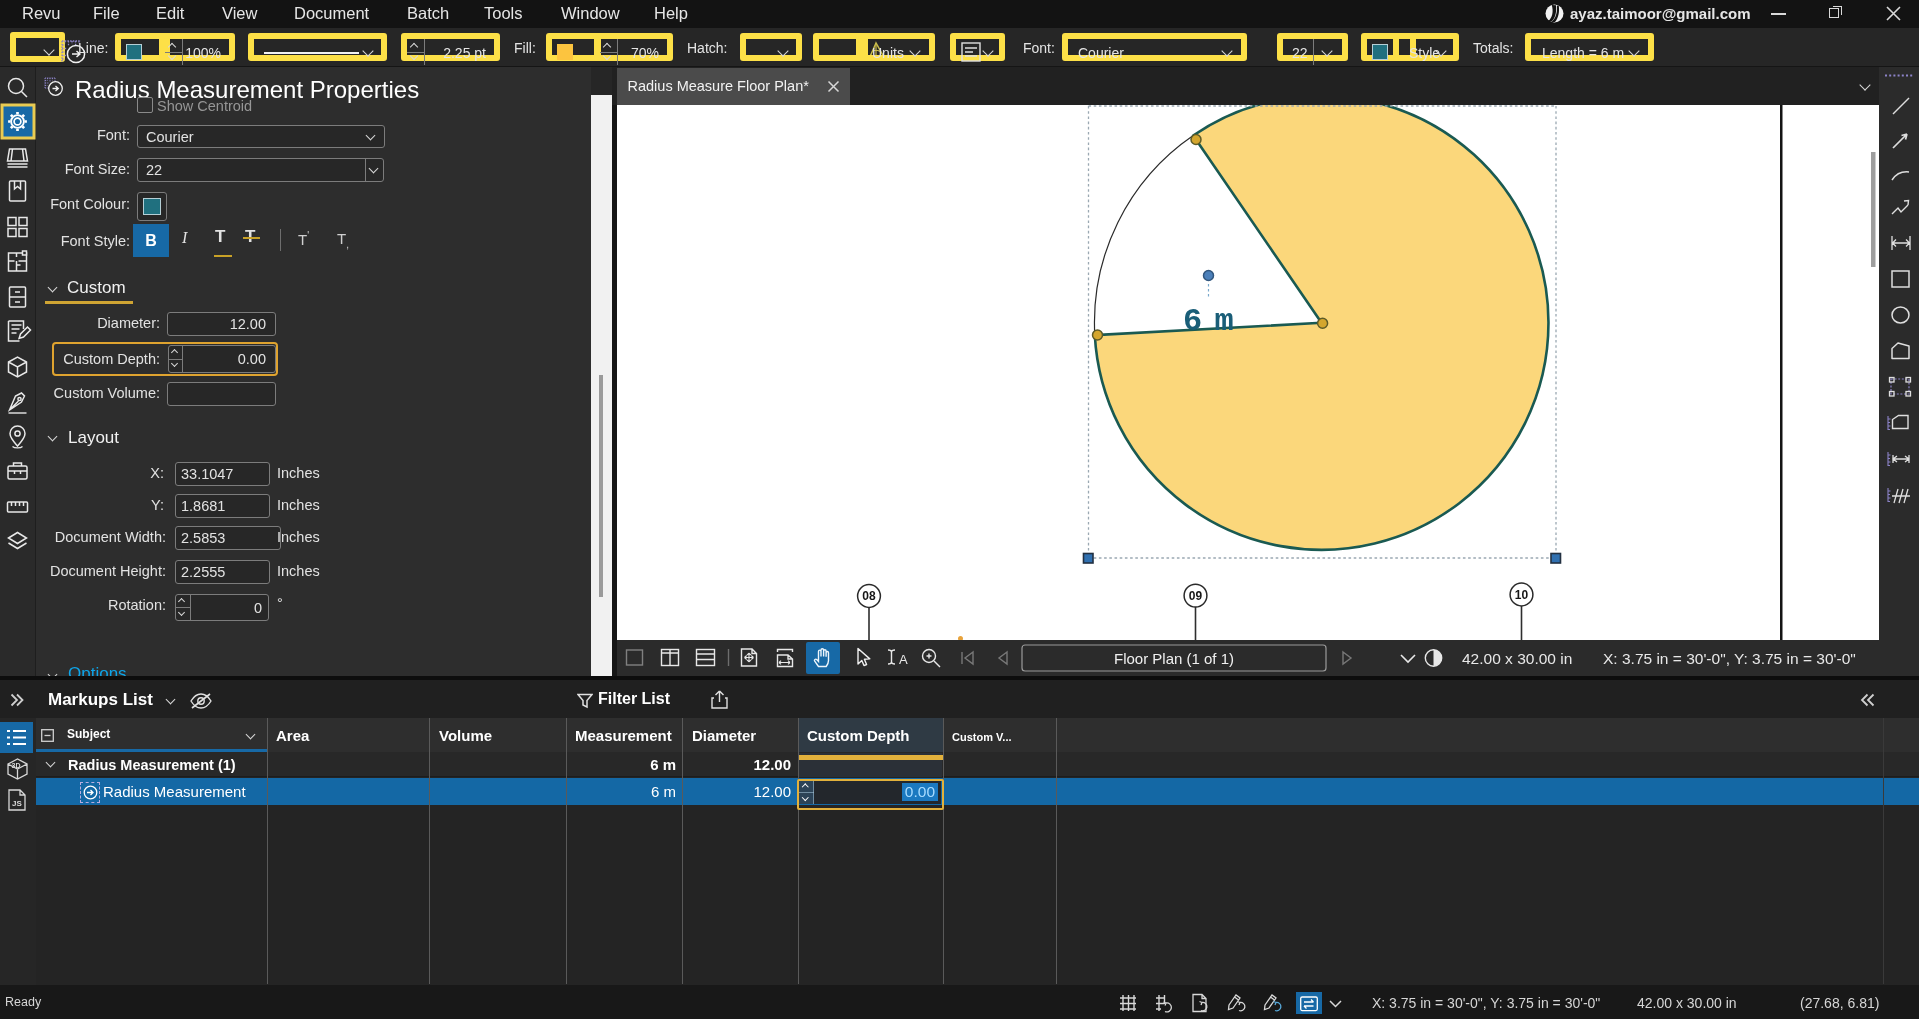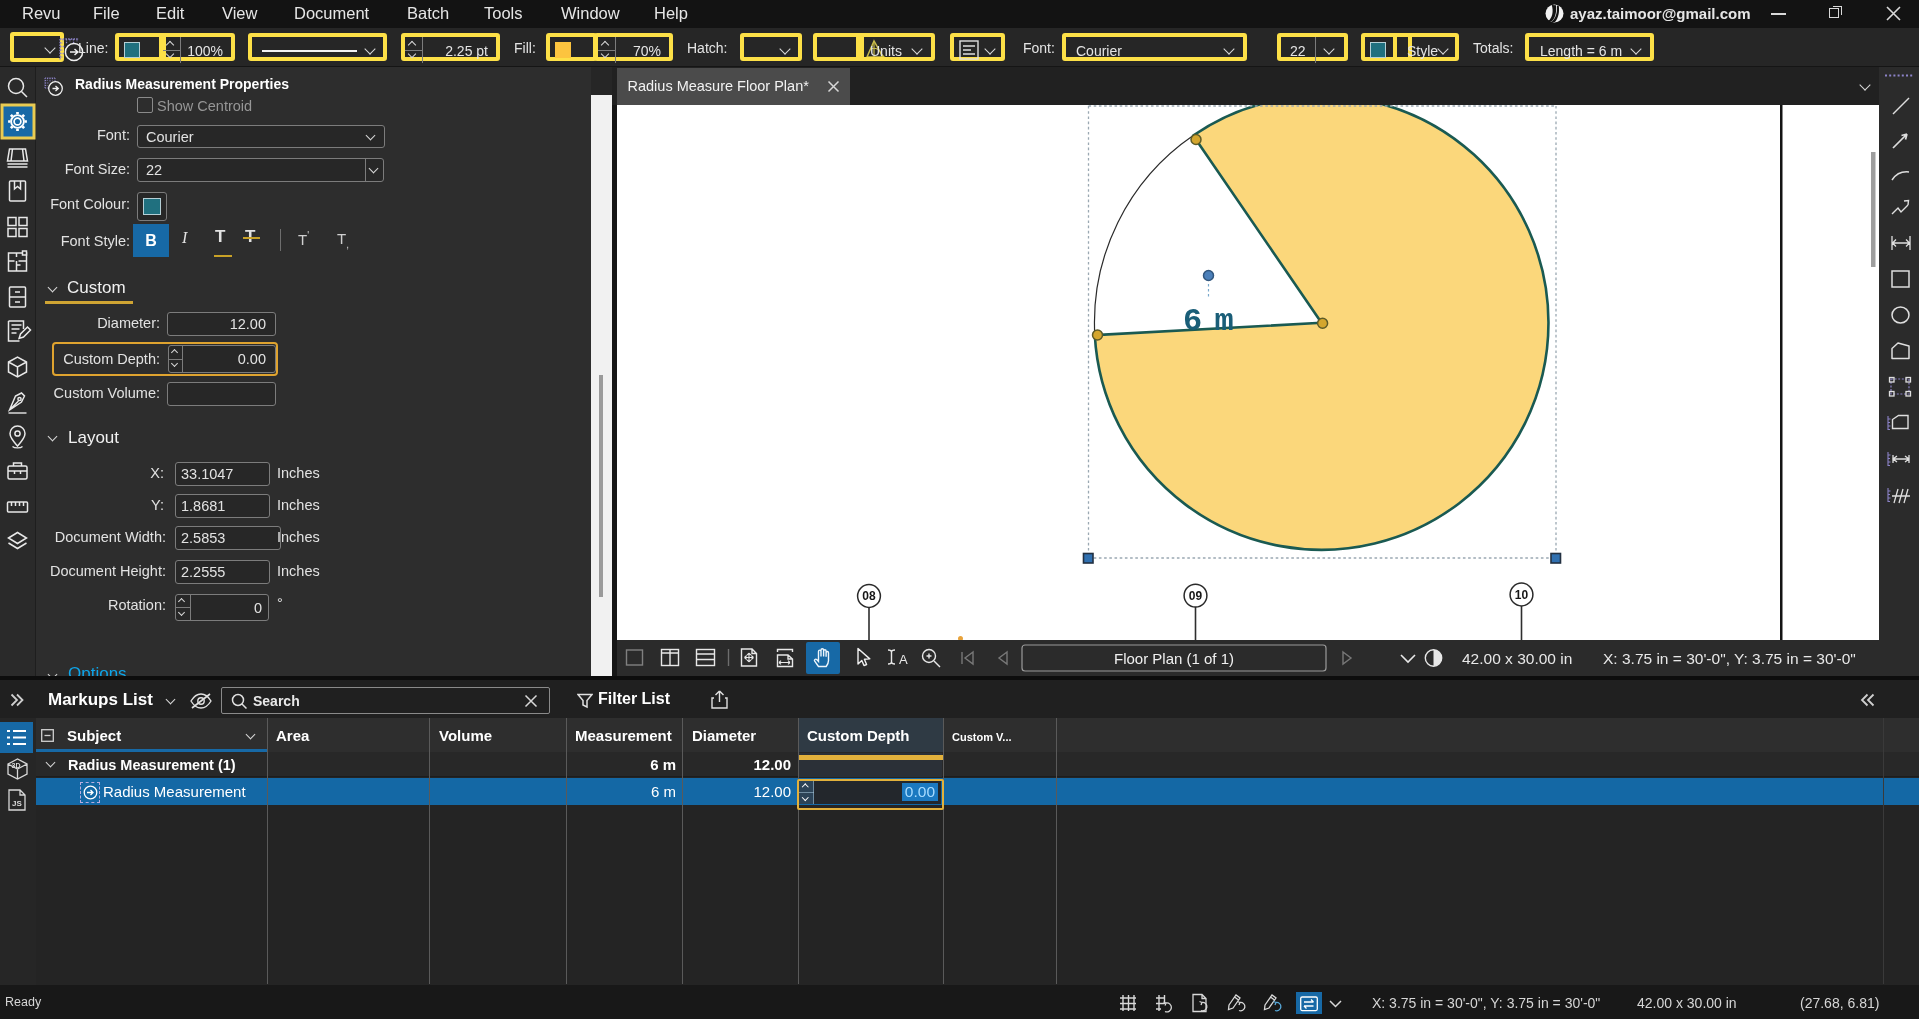--- a/index.html
+++ b/index.html
@@ -8,21 +8,21 @@
 .abs { position:absolute; }
 #root { position:absolute; top:0; left:0; width:1919px; height:1019px; }
 
 
 #menubar { left:0; top:0; width:1919px; height:28px; background:#131313; color:#e6e6e6;
   font-size:16.5px; }
 #menubar .mi { position:absolute; top:4px; }
 
 #toolbar { left:0; top:28px; width:1919px; height:39px; background:#262626;
   border-bottom:1px solid #151515; color:#e4e4e4; font-size:14px; }
-.tbox { position:absolute; border:4px solid #fde047; border-radius:3px; top:5px; height:28px;padding-left:43px; }
+.tbox { position:absolute; border:6px solid #fde047; border-radius:3px; top:5px; height:28px;padding-left:43px; }
 .tlabel { position:absolute; top:12px; }
 .chev { display:inline-block; width:8px; height:8px; border-right:1.6px solid #d8d8d8;
   border-bottom:1.6px solid #d8d8d8; transform:rotate(45deg); }
 
 
 #leftbar { left:0; top:67px; width:36px; height:613px; background:#2a2a2a;
   border-right:1px solid #1e1e1e; }
 
 #panel { left:36px; top:67px; width:555px; height:613px; background:#2d2d2d; color:#e2e2e2;
   font-size:14.5px; overflow:hidden; }
@@ -247,21 +247,21 @@
         <path d="M-9 2 L0 7.5 L9 2"></path>
       </g>
     </svg>
   </div>
   <div class="abs" id="panel">
     <svg class="abs" style="left:8px;top:10px" width="20" height="20" viewBox="0 0 20 20" fill="none">
       <path d="M1 1 H12 M1 1 V12 M3.5 1 v2.5 M6 1 v3.5 M8.5 1 v2.5 M11 1 v3.5 M1 3.5 h2.5 M1 6 h3.5 M1 8.5 h2.5 M1 11 h3.5" stroke="#8c83c8" stroke-width="1" stroke-dasharray="1.2 1"></path>
       <circle cx="11.5" cy="11.5" r="6.8" stroke="#f0f0f0" stroke-width="1.3"></circle>
       <path d="M8.5 11.5 h5.5 M11.5 9 l2.8 2.5 l-2.8 2.5" stroke="#f0f0f0" stroke-width="1.3"></path>
     </svg>
-    <div class="abs" style="left:39px;top:9px;font-size:14px;font-weight:bold;color:#fff">Radius Measurement Properties</div>
+    <div class="abs" style="left:39px;top:9px;font-size:24px;font-weight:normal;color:#fff">Radius Measurement Properties</div>
     <div class="abs" style="left:101px;top:30px;width:16px;height:16px;border:1px solid #8a8a8a;border-radius:2px"></div>
     <div class="abs" style="left:121px;top:31px;color:#969696">Show Centroid</div>
 
     <div class="plabel" style="right:461px;top:60px">Font:</div>
     <div class="pin" style="left:101px;top:57.5px;width:248px;height:23.5px">
       <span style="position:absolute;left:8px;top:3px">Courier</span>
       <span class="chev" style="position:absolute;right:10px;top:6px;width:7px;height:7px"></span>
     </div>
     <div class="plabel" style="right:461px;top:94px">Font Size:</div>
     <div class="pin" style="left:101px;top:91px;width:247px;height:24px">
@@ -486,30 +486,20 @@
       <svg class="abs" style="left:9px;top:11.5px" width="15" height="16" viewBox="0 0 15 16" fill="none" stroke="#cfcfcf" stroke-width="1.8">
           <path d="M2.5 2.5 L8 8 L2.5 13.5 M8 2.5 L13.5 8 L8 13.5"></path>
         </svg>
       <div class="abs" style="left:48px;top:10px;font-weight:bold;font-size:17px;color:#fff">Markups List</div>
       <span class="chev" style="position:absolute;left:167px;top:16px;width:7px;height:7px"></span>
       <svg class="abs" style="left:189px;top:12px" width="24" height="18" viewBox="0 0 24 18" fill="none" stroke="#e0e0e0" stroke-width="1.4">
         <path d="M2 9 C5 4 9 2 12 2 C15 2 19 4 22 9 C19 14 15 16 12 16 C9 16 5 14 2 9 Z"></path>
         <circle cx="12" cy="9" r="3.2"></circle>
         <path d="M3 16 L21 2" stroke-width="1.6"></path>
       </svg>
-      <div class="abs" style="left:221px;top:6.5px;width:329px;height:27px;border:1px solid #8a8a8a;border-radius:2px">
-        <svg class="abs" style="left:9px;top:5px" width="17" height="17" viewBox="0 0 17 17" fill="none" stroke="#e0e0e0" stroke-width="1.5">
-          <circle cx="7" cy="7" r="5.5"></circle>
-            <path d="M11 11 L15.5 15.5"></path>
-        </svg>
-        <span class="abs" style="left:31px;top:5px;font-weight:bold;font-size:14px">Search</span>
-        <svg class="abs" style="left:302px;top:6px" width="14" height="14" viewBox="0 0 14 14">
-          <path d="M1.5 1.5 L12.5 12.5 M12.5 1.5 L1.5 12.5" stroke="#d8d8d8" stroke-width="1.5"></path>
-        </svg>
-      </div>
       <svg class="abs" style="left:577px;top:13px" width="16" height="16" viewBox="0 0 16 16" fill="none" stroke="#e0e0e0" stroke-width="1.5">
         <path d="M1 1.5 H15 L10 7.5 V14 L6 12 V7.5 Z"></path>
       </svg>
       <div class="abs" style="left:598px;top:10px;font-weight:bold;font-size:16px;color:#fff">Filter List</div>
       <svg class="abs" style="left:711px;top:10px" width="17" height="19" viewBox="0 0 17 19" fill="none" stroke="#e0e0e0" stroke-width="1.4">
         <path d="M8.5 1 V12 M8.5 1 L4.5 5 M8.5 1 L12.5 5"></path>
         <path d="M3 8 H1 V18 H16 V8 H14"></path>
       </svg>
       <svg class="abs" style="left:1860px;top:11.5px" width="16" height="16" viewBox="0 0 16 16" fill="none" stroke="#cfcfcf" stroke-width="1.8">
           <path d="M7.5 2.5 L2 8 L7.5 13.5 M13.5 2.5 L8 8 L13.5 13.5"></path>
@@ -528,21 +518,21 @@
       <svg class="abs" style="left:7px;top:71px" width="20" height="22" viewBox="0 0 20 22" fill="none" stroke="#d8d8d8" stroke-width="1.3">
         <path d="M2 1 H13 L18 6 V21 H2 Z M13 1 V6 H18"></path>
         <text x="5" y="17" font-size="8px" fill="#d8d8d8" stroke="none" font-weight="bold">JS</text>
       </svg>
     </div>
     <div id="mkhead">
       <svg class="abs" style="left:5px;top:11px" width="13" height="13" viewBox="0 0 13 13" fill="none" stroke="#d0d0d0" stroke-width="1.3">
         <rect x="0.7" y="0.7" width="11.6" height="11.6"></rect>
           <path d="M3.5 6.5 h6"></path>
       </svg>
-      <span class="abs" style="left:31px;top:9px;font-weight:bold;font-size:15px;color:#fff">Subject</span>
+      <span class="abs" style="left:31px;top:9px;font-weight:bold;font-size:12px;color:#fff">Subject</span>
       <span class="chev" style="position:absolute;left:211px;top:13px;width:7px;height:7px"></span>
       <div class="abs" style="left:761.5px;top:0;width:145.2px;height:34px;background:#2f3a44"></div>
       <span class="abs" style="left:240px;top:9px;font-weight:bold;font-size:15px;color:#fff">Area</span>
       <span class="abs" style="left:403px;top:9px;font-weight:bold;font-size:15px;color:#fff">Volume</span>
       <span class="abs" style="left:539px;top:9px;font-weight:bold;font-size:15px;color:#fff">Measurement</span>
       <span class="abs" style="left:656px;top:9px;font-weight:bold;font-size:15px;color:#fff">Diameter</span>
       <span class="abs" style="left:771px;top:9px;font-weight:bold;font-size:15px;color:#fff">Custom Depth</span>
       <span class="abs" style="left:916px;top:13px;font-weight:bold;font-size:11px;color:#fff">Custom V...</span>
       <div class="abs" style="left:0;top:31px;width:231px;height:3px;background:#1769a6"></div>
     </div>

